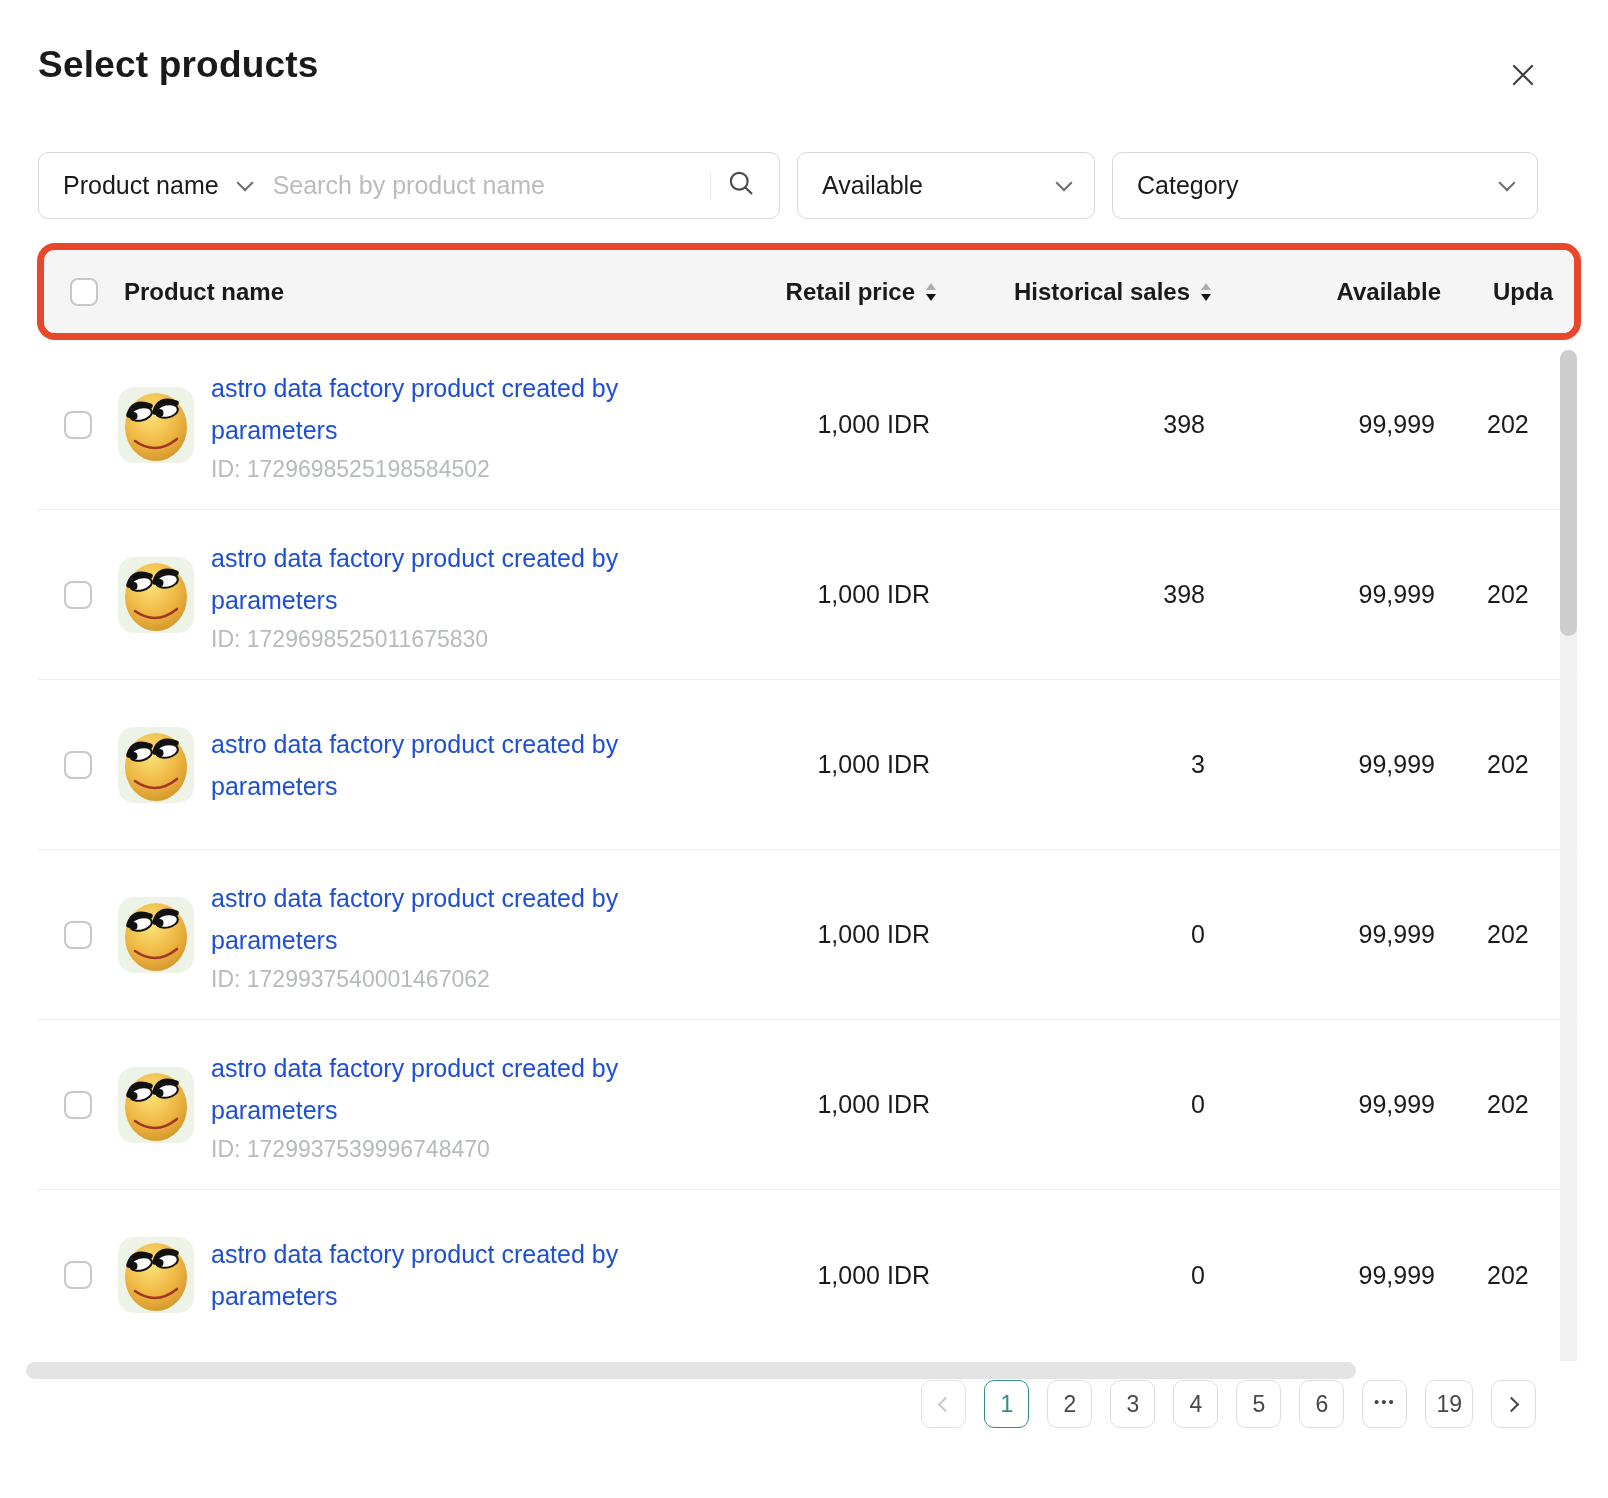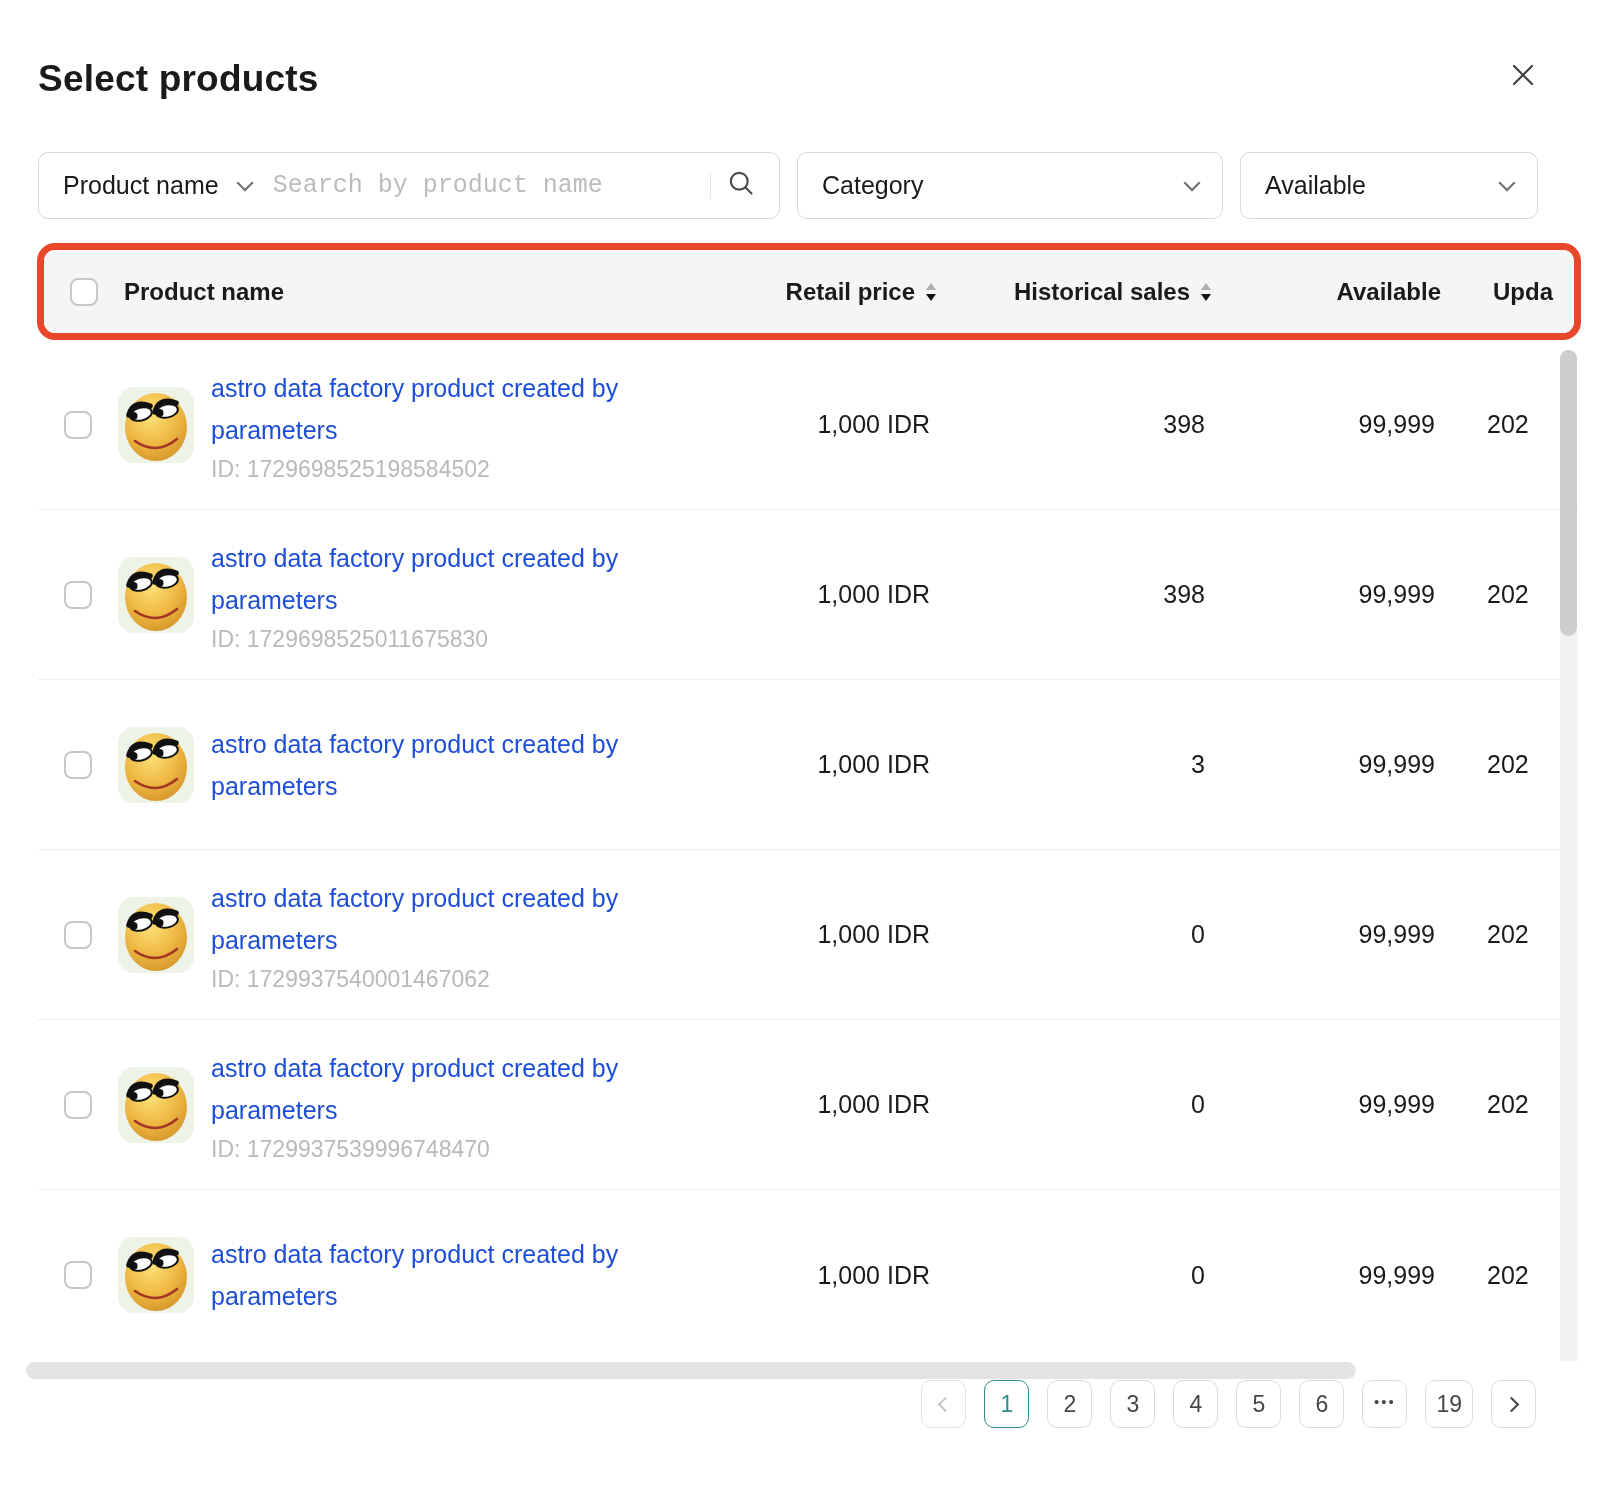--- a/index.html
+++ b/index.html
@@ -1,35 +1,35 @@
 <!DOCTYPE html>
 <html><head>
 <meta charset="utf-8">
 <style>
   * { margin:0; padding:0; box-sizing:border-box; }
   html,body { width:1608px; height:1498px; background:#ffffff; overflow:hidden;
               font-family:"Liberation Sans","DejaVu Sans",sans-serif; color:#1a1a1a; }
 
-  .modal-title { position:absolute; left:38px; top:58px; font-size:37px; font-weight:600; letter-spacing:.2px; }
+  .modal-title { position:absolute; left:38px; top:44px; font-size:37px; font-weight:600; letter-spacing:.2px; }
   .close-btn { position:absolute; right:66px; top:58px; width:34px; height:34px; border:none; background:none; cursor:pointer; }
   .close-btn svg { display:block; }
 
   
   .filters { position:absolute; left:38px; top:152px; display:flex; gap:17px; }
   .filter-box { display:flex; align-items:center; height:67px; border:1.5px solid #d8d8d8;
                 border-radius:10px; background:#fff; padding:0 24px; font-size:25px; }
   .fb-search { width:742px; }
   .fb-available { width:298px; justify-content:space-between; }
   .fb-category { width:426px; justify-content:space-between; }
   .fb-label { font-size:25px; color:#1a1a1a; white-space:nowrap; }
   .chev { width:12px; height:12px; border-left:2.2px solid #6e6e6e; border-bottom:2.2px solid #6e6e6e;
           transform:rotate(-45deg); margin-top:-6px; flex:none; }
   .fb-search .chev { margin-left:20px; }
   .search-input { flex:1; border:none; outline:none; font-size:25px; margin-left:22px; min-width:0;
-                  font-family:Liberation Mono, monospace; color:#0f766e; }
+                  font-family:Liberation Sans, sans-serif; color:#0f766e; }
   .search-input::placeholder { color:#bcbcbc; }
   .vdivider { width:1.5px; height:26px; background:#e6e6e6; margin-right:16px; flex:none; }
 
   
   .annotation { position:absolute; left:37px; top:243px; width:1544px; height:97px;
                 border:7px solid #E8472B; border-radius:18px; overflow:hidden; background:#fff; }
   .grid-cols { display:grid; grid-template-columns:54px 642px 170px 275px 230px 200px; align-items:center; padding-left:26px; }
   .thead-row { height:100%; background:#f5f5f5; border-radius:8px; font-size:24px; font-weight:600; }
   .cell-r { justify-self:end; text-align:right; }
   .sort-cell { display:flex; align-items:center; justify-content:flex-end; gap:11px; }
@@ -94,26 +94,26 @@
     <span class="chev"></span>
     <input class="search-input" type="text" placeholder="Search by product name" style="">
     <span class="vdivider"></span>
     <span>
       <svg width="28" height="28" viewBox="0 0 24 24" fill="none" stroke="#4c4c4c" stroke-width="1.8" stroke-linecap="round">
         <circle cx="10.5" cy="10.5" r="7.2"></circle>
           <line x1="15.8" y1="15.8" x2="21" y2="21"></line>
       </svg>
     </span>
   </div>
+  <div class="filter-box fb-available">
+    <span class="fb-label">Available</span>
+    <span class="chev"></span>
+  </div>
   <div class="filter-box fb-category">
     <span class="fb-label">Category</span>
-    <span class="chev"></span>
-  </div>
-  <div class="filter-box fb-available">
-    <span class="fb-label">Available</span>
     <span class="chev"></span>
   </div>
 </div>
 
 <div class="annotation">
   <div class="thead-row grid-cols">
     <span class="checkbox"></span>
     <span>Product name</span>
     <span class="sort-cell">
       <span>Retail price</span>

